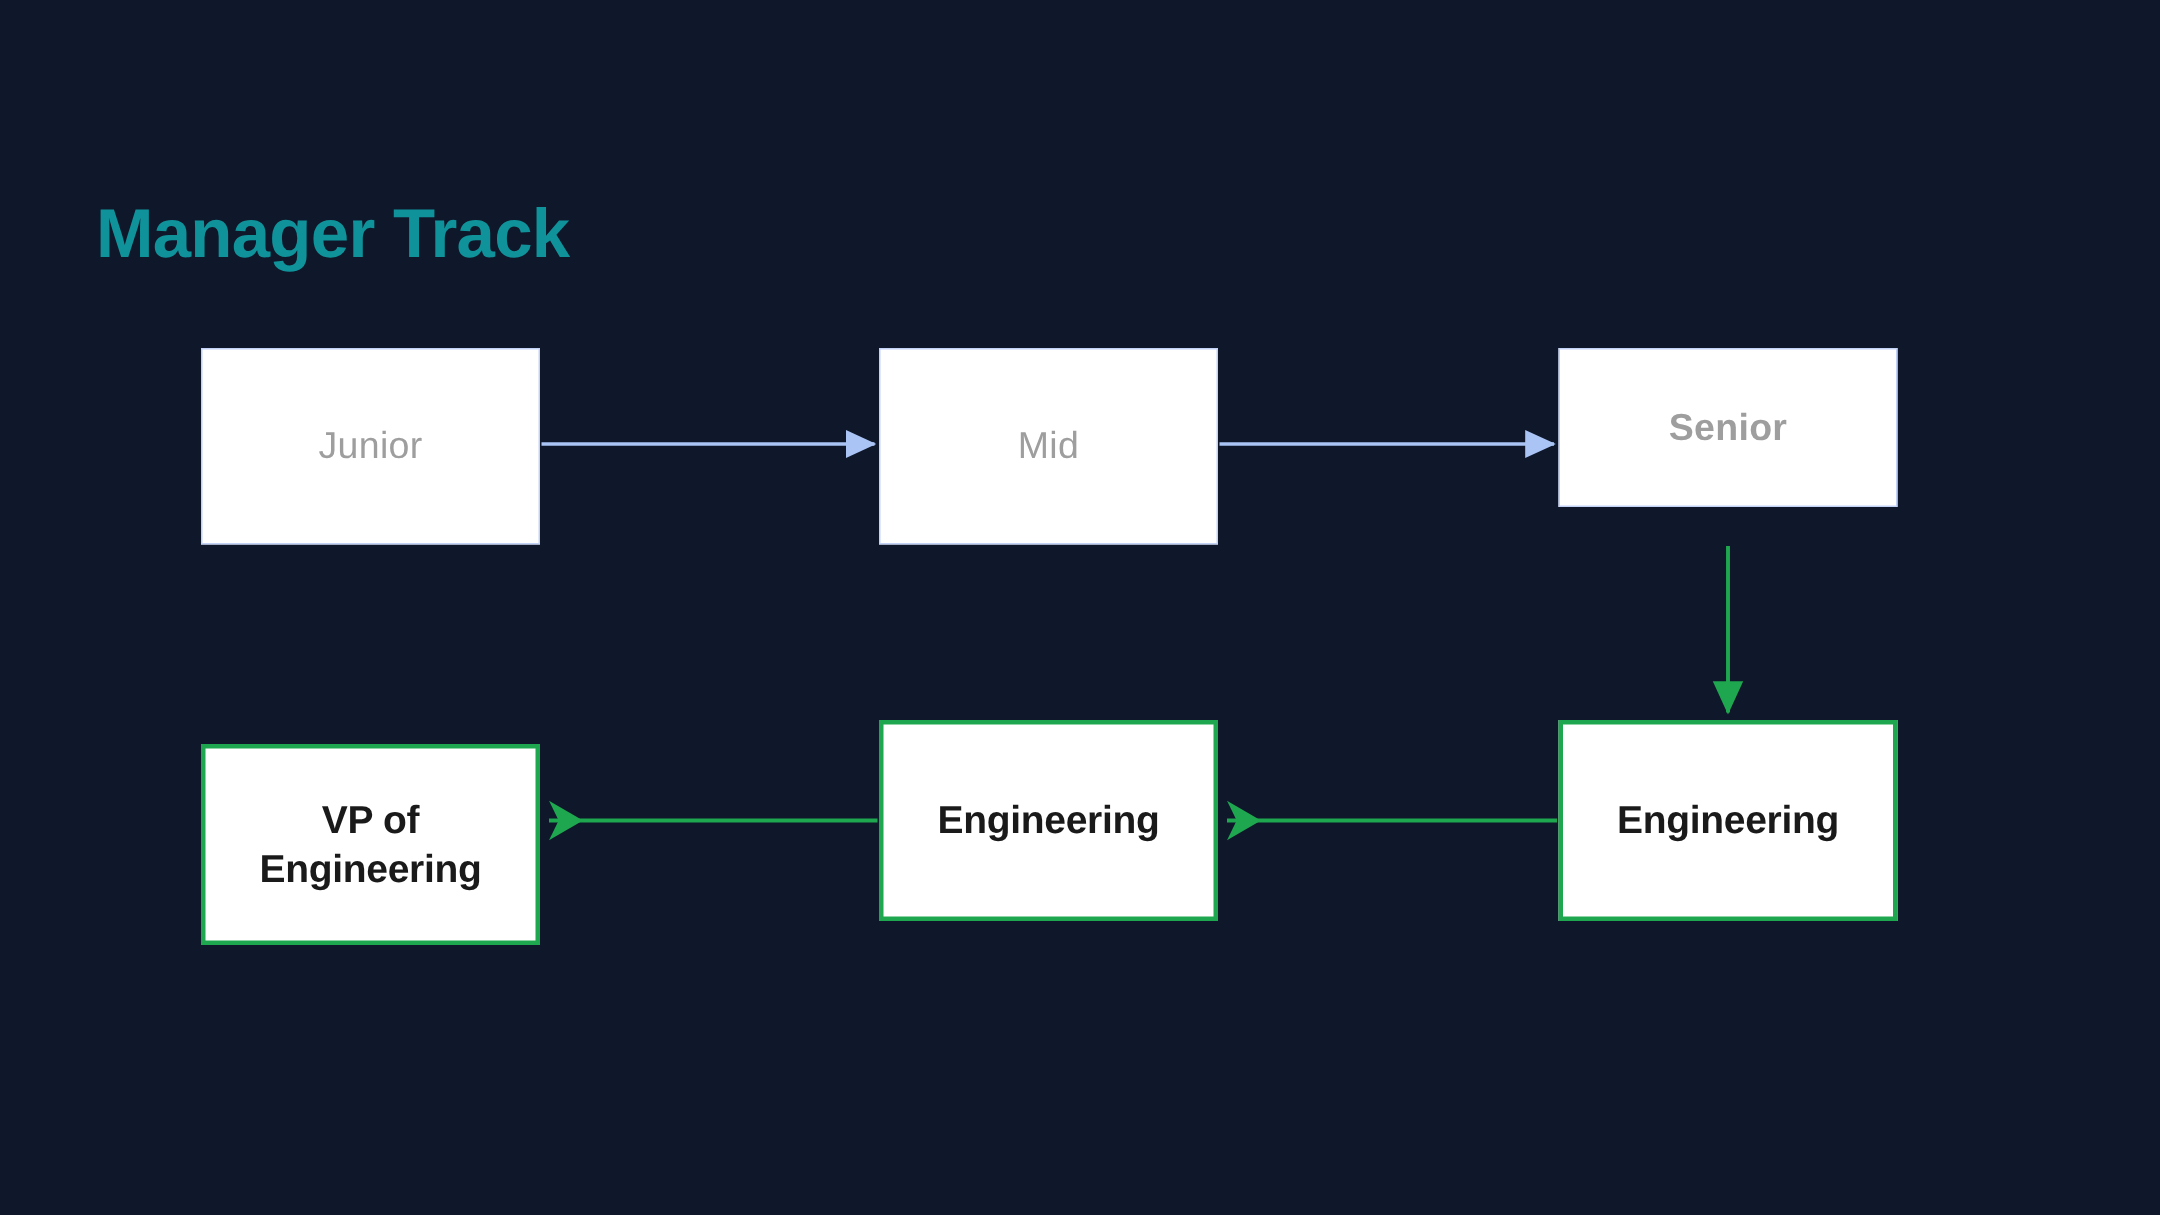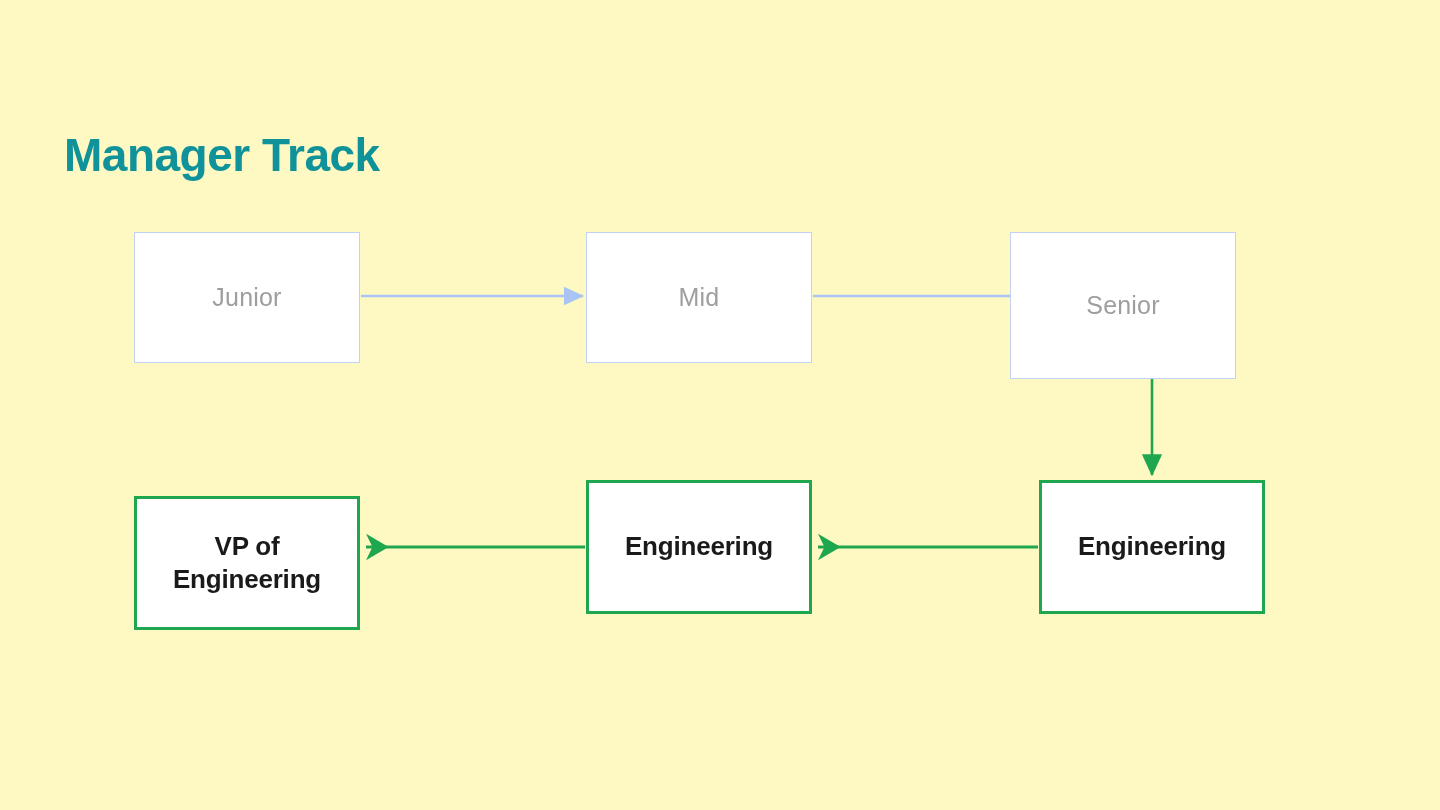--- a/index.html
+++ b/index.html
@@ -8,21 +8,21 @@
     padding: 0;
     background: #ffffff;
   }
   body {
     font-family: "Liberation Sans", sans-serif;
   }
   #canvas {
     position: relative;
     width: 1440px;
     height: 810px;
-    background: #fef9c3;
+    background: #0f172a;
     overflow: hidden;
   }
 
   
   #page-title {
     position: absolute;
     left: 64px;
     top: 130px;
     font-size: 46px;
     font-weight: bold;
@@ -68,21 +68,21 @@
     letter-spacing: -0.2px;
   }
   .node-label {
     display: block;
     padding: 0 6px;
   }
 
   
   #node-junior { left: 134px; top: 232px; width: 226px; height: 131px; }
   #node-mid    { left: 586px; top: 232px; width: 226px; height: 131px; }
-  #node-senior { left: 1010px; top: 232px; width: 226px; height: 147px; }
+  #node-senior { left: 1039px; top: 232px; width: 226px; height: 106px; font-weight: bold; }
 
   
   #node-vp-of-engineering    { left: 134px;  top: 496px; width: 226px; height: 134px; }
   #node-engineering-director { left: 586px;  top: 480px; width: 226px; height: 134px; }
   #node-engineering-manager  { left: 1039px; top: 480px; width: 226px; height: 134px; }
 </style>
 </head>
 <body>
 
 <div id="canvas">

